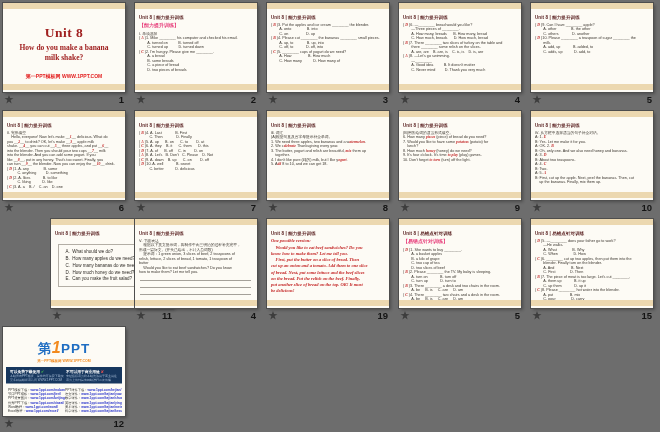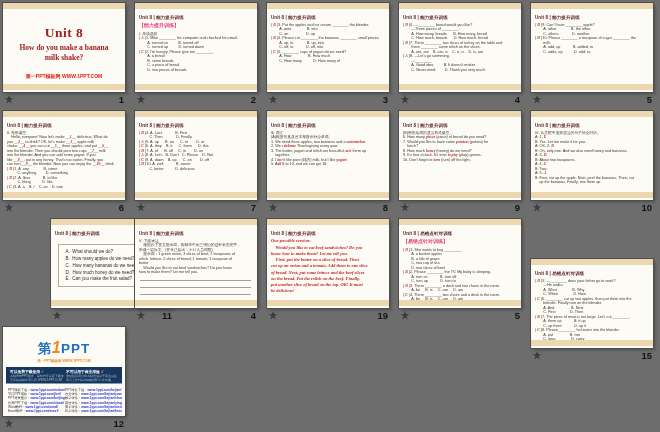--- a/index.html
+++ b/index.html
@@ -421,21 +421,21 @@
         </div>
         <div class="bar bot"></div>
       </div>
       <div class="strip">
         <svg class="ticon" width="10" height="9" viewBox="0 0 10 9">
           <path d="M5 0 L6.1 3 L9.5 3.2 L6.6 5 L7.6 8.4 L5 6.4 L2.4 8.4 L3.4 5 L0.5 3.2 L3.9 3 Z" fill="#2e2e2e"></path>
         </svg>
         <span class="num">5</span>
       </div>
     </div>
-    <div class="thumb" style="left: 531px; top: 219px; margin-top: 40px;">
+    <div class="thumb" style="left: 531px; top: 219px;">
       <div class="slide">
         <div class="bar top"></div>
         <div class="content">
           <div class="sw">
             <div class="hdr">Unit 8 | 易错点针对训练</div>
             <div class="ln">( <span class="red">D</span> )5. —________ does your father go to work?</div>
             <div class="ln">        —He walks.</div>
             <div class="ln">        A. What               B. Why</div>
             <div class="ln">        C. When               D. How</div>
             <div class="ln">( <span class="red">C</span> )6. ________ cut up two apples, then put them into the</div>

